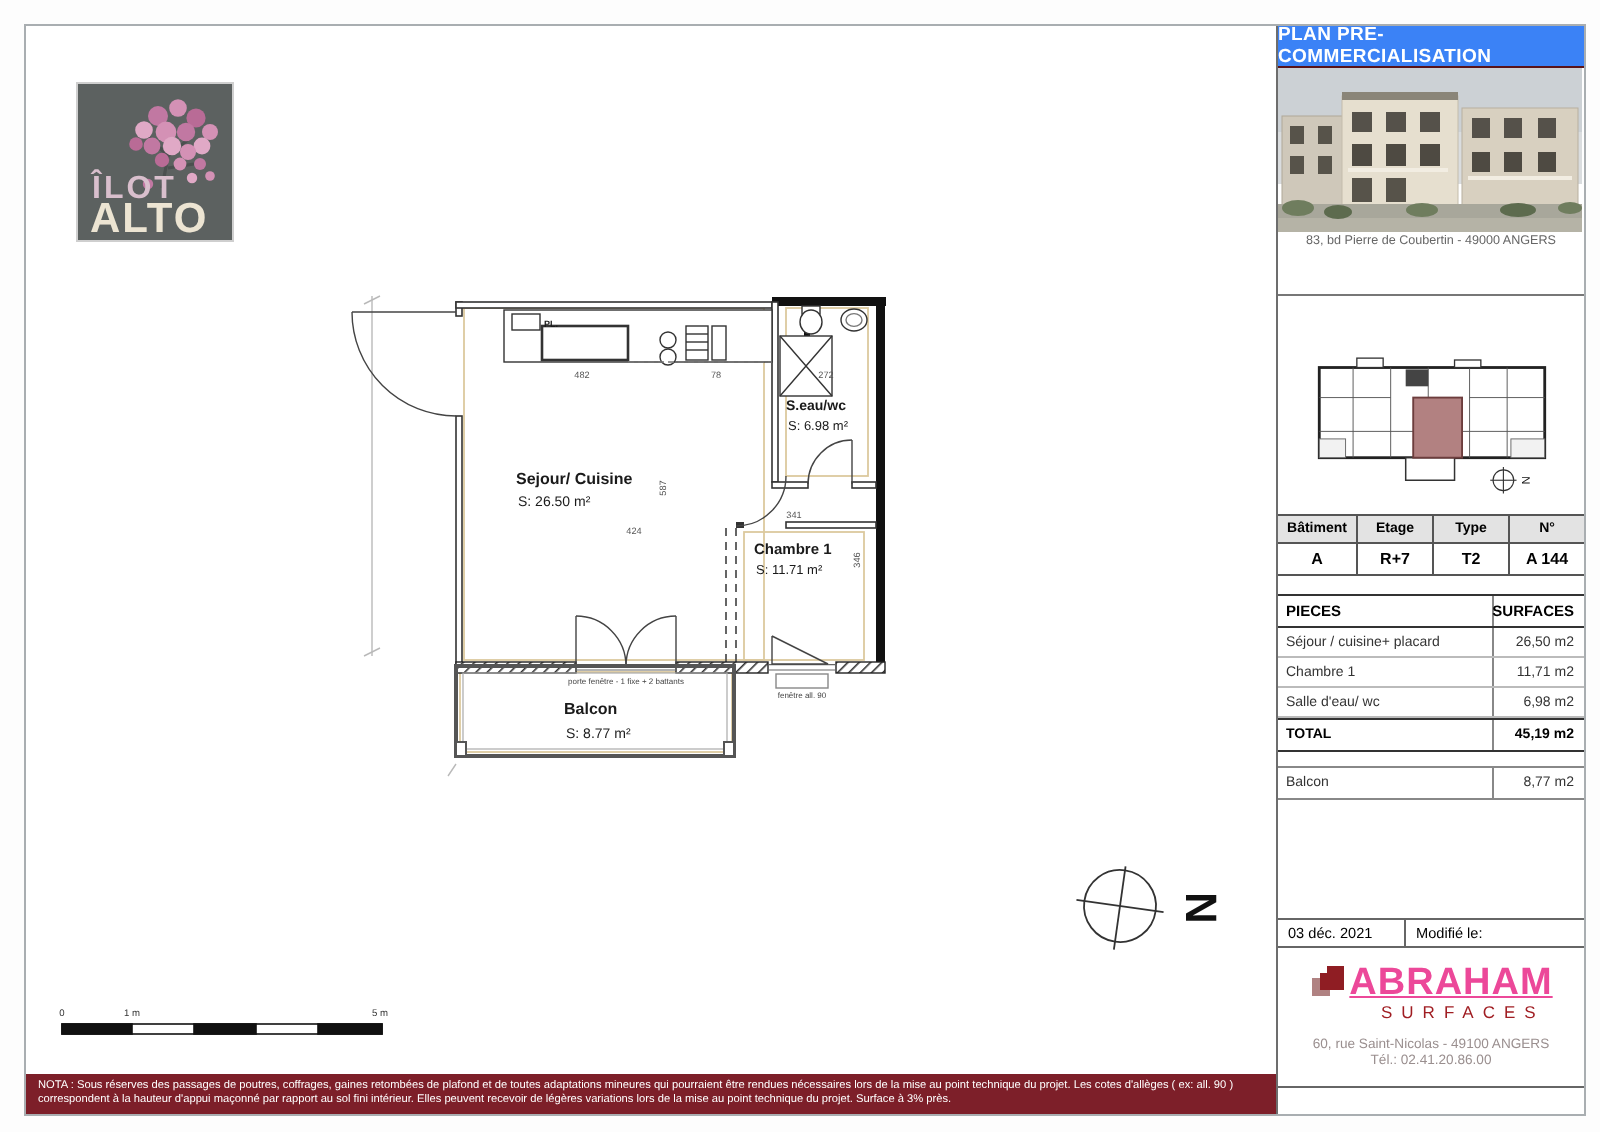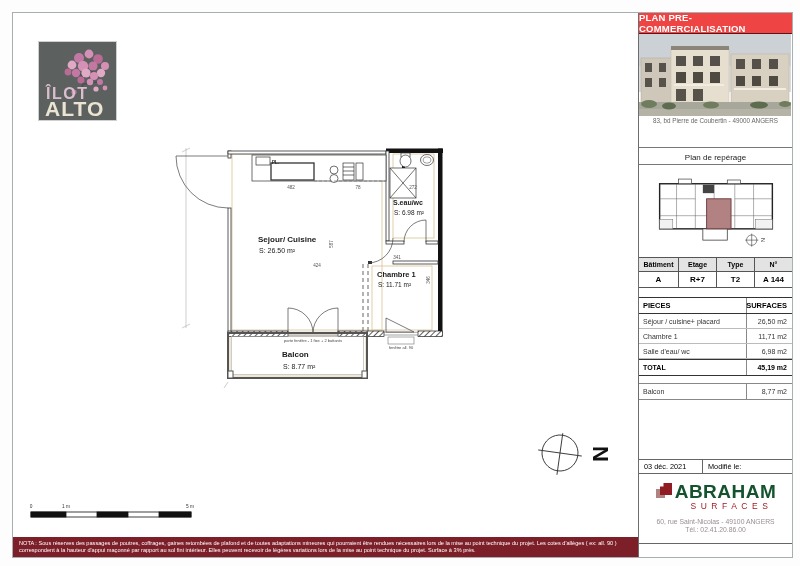--- a/index.html
+++ b/index.html
@@ -11,21 +11,21 @@
   .plan-svg{position:absolute;left:153px;top:123px;width:480px;height:270px;}
   .compass-svg{position:absolute;left:523px;top:413px;width:80px;height:55px;}
   .scale-svg{position:absolute;left:13px;top:486px;width:175px;height:25px;}
   .nota{position:absolute;left:0;top:524px;width:633px;height:20px;background:#7d1f29;color:#fff;
     font-size:5.6px;line-height:6.6px;padding:3px 6px;box-sizing:border-box;overflow:hidden;}
   .nota div{white-space:nowrap;}
   
   .sidebar{position:absolute;right:0;top:0;width:154px;height:100%;border-left:1px solid #6d6d6d;
     background:#fff;box-sizing:border-box;}
   .sidebar>div{position:absolute;left:0;width:100%;box-sizing:border-box;}
-  .sb-header{top:0;height:21px;background:#ef4444;color:#fff;font-weight:bold;font-size:9.5px;
+  .sb-header{top:0;height:21px;background:#3b82f6;color:#fff;font-weight:bold;font-size:9.5px;
     display:flex;align-items:center;justify-content:center;letter-spacing:.2px;
     border-bottom:1px solid #591319;}
   .sb-photo{top:21px;height:82px;overflow:hidden;}
   .sb-company{top:103px;height:32px;text-align:center;border-bottom:1px solid #777;}
   .sb-company .name{font-size:11.5px;font-weight:bold;margin-top:5px;}
   .sb-company .addr{font-size:6.3px;color:#666;margin-top:1px;}
   .sb-reperage{top:137px;height:15px;border-bottom:1px solid #777;display:flex;align-items:center;
     justify-content:center;font-size:8px;color:#222;}
   .sb-miniplan{top:152px;height:92px;display:flex;align-items:center;justify-content:center;}
   .sb-unit{top:244px;border-top:1px solid #555;border-bottom:1px solid #555;}
@@ -46,21 +46,21 @@
   .sgap{height:7px;}
   .sbalc{height:15px;border-top:1px solid #888;border-bottom:1px solid #888;color:#333;}
   .sb-daterow{top:446px;height:15px;border-top:1px solid #666;border-bottom:1px solid #666;
     display:flex;font-size:7.3px;font-weight:normal;align-items:center;}
   .sb-daterow .dcell{padding-left:5px;}
   .sb-daterow .dcell:first-child{width:58px;border-right:1px solid #666;align-self:stretch;
     display:flex;align-items:center;}
   .sb-promoter{top:461px;height:70px;border-bottom:1px solid #666;text-align:center;}
   .promo-logo{display:inline-block;margin-top:8px;}
   .promo-row{display:flex;align-items:flex-end;justify-content:center;gap:2px;}
-  .promo-name{color:#14532d;font-weight:bold;font-size:19px;letter-spacing:.5px;line-height:17px;}
+  .promo-name{color:#ec4899;font-weight:bold;font-size:19px;letter-spacing:.5px;line-height:17px;text-decoration:underline;}
   .promo-tag{color:#a01d22;font-size:8.5px;letter-spacing:4.5px;text-align:right;margin:1px 4px 0 0;}
   .promo-addr{font-size:6.8px;color:#9a8f8f;margin-top:5px;}
   .promo-tel{font-size:6.8px;color:#9a8f8f;margin-top:1px;}
   text{font-family:"Liberation Sans", sans-serif;}
 </style>
 </head>
 <body>
 
 <div class="sheet">
 
@@ -289,21 +289,20 @@
           <ellipse cx="120" cy="71" rx="9" ry="3.5" fill="#5d6b4e"></ellipse>
           <ellipse cx="146" cy="70" rx="6" ry="3" fill="#6f7d5e"></ellipse>
         </g>
       </svg>
     </div>
 
     <div class="sb-company">
       <div class="addr">83, bd Pierre de Coubertin - 49000 ANGERS</div>
     </div>
 
-    <div class="sb-reperage">Plan de repérage</div>
 
     <div class="sb-miniplan">
       <svg viewBox="0 0 132 86" width="124" height="84">
         <rect x="6" y="14" width="120" height="48" fill="#fff" stroke="#222" stroke-width="1.5"></rect>
         <g stroke="#555" stroke-width="0.5" fill="none">
           <line x1="24" y1="14" x2="24" y2="62"></line>
             <line x1="44" y1="14" x2="44" y2="62"></line>
           <line x1="64" y1="14" x2="64" y2="62"></line>
             <line x1="86" y1="14" x2="86" y2="62"></line>
           <line x1="106" y1="14" x2="106" y2="62"></line>

